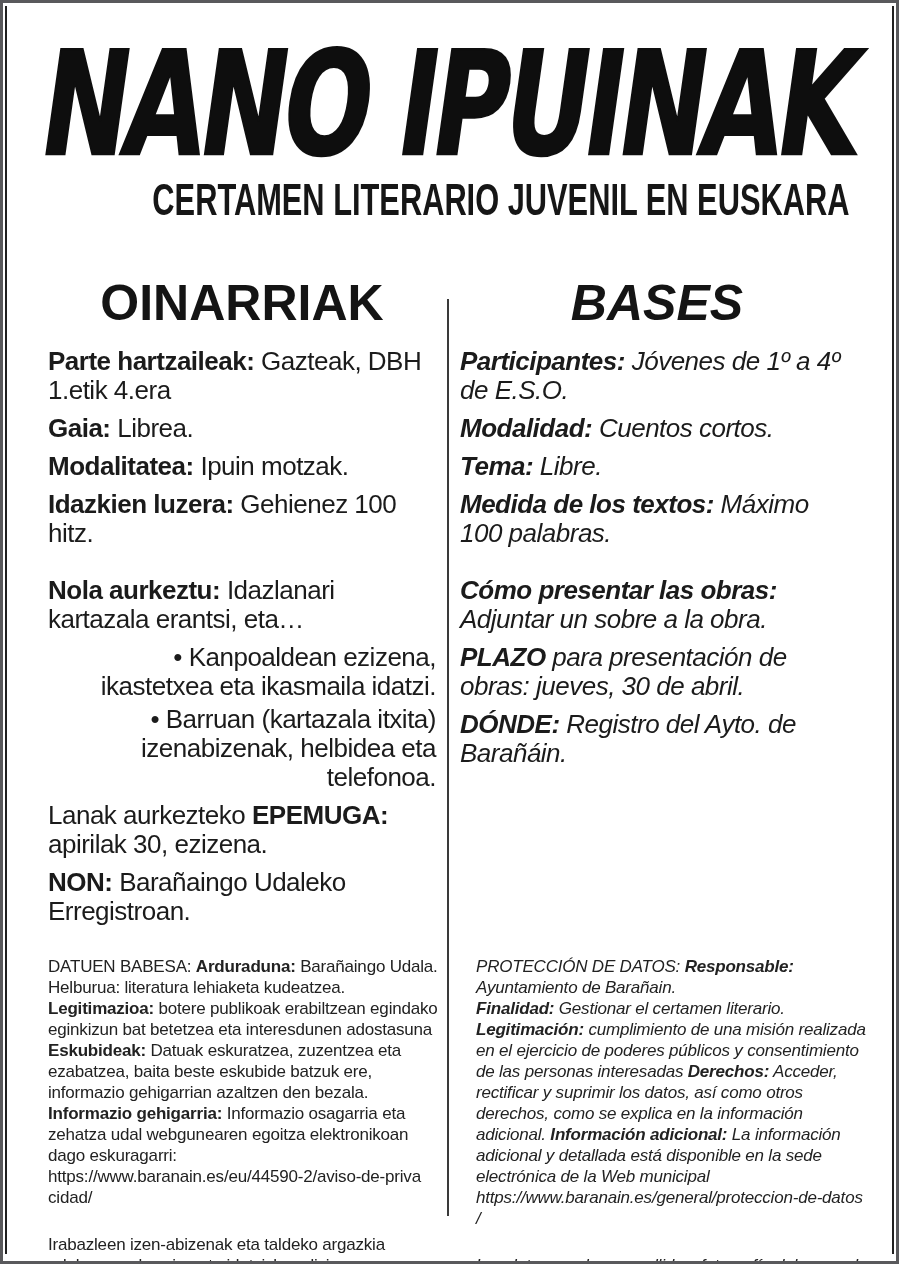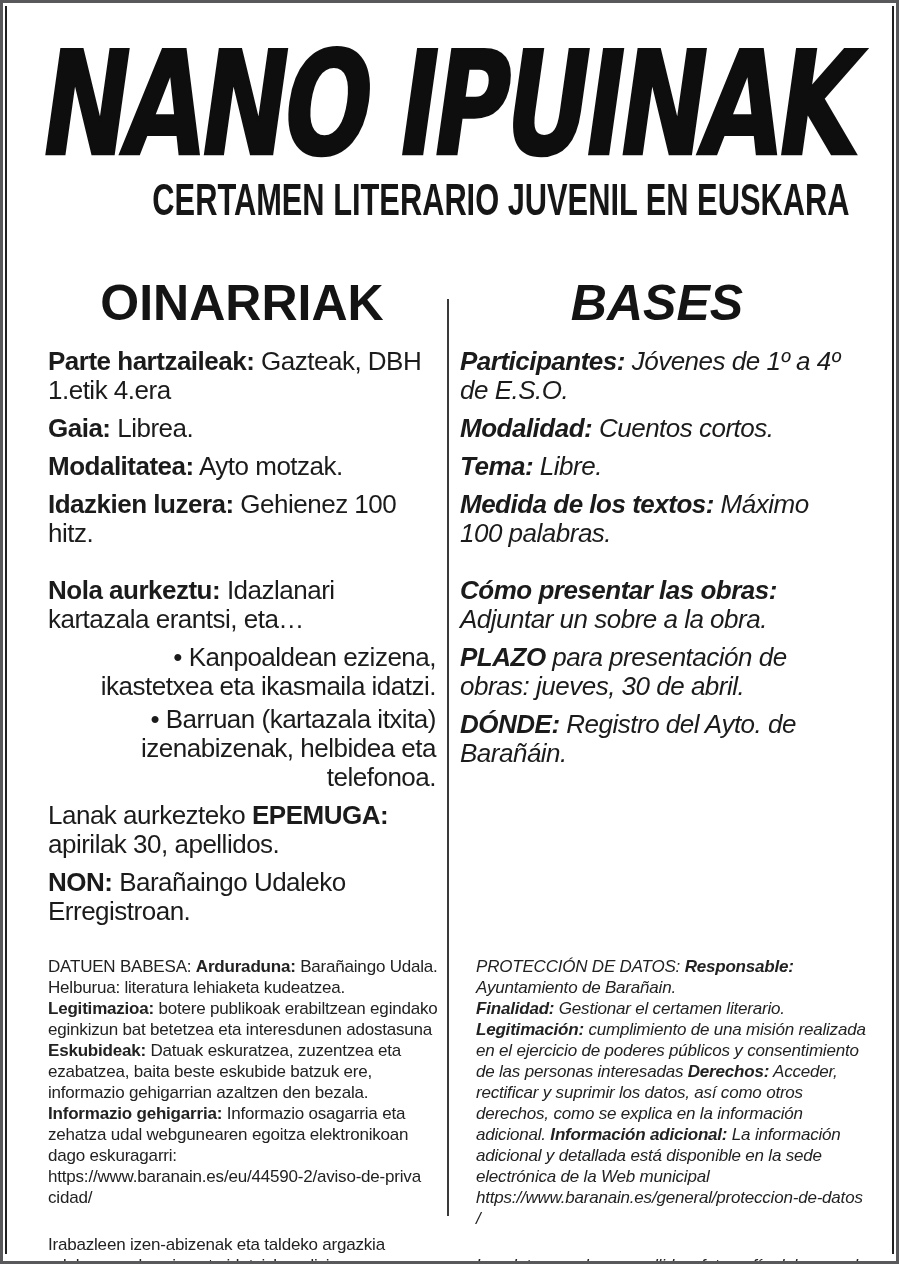--- a/index.html
+++ b/index.html
@@ -93,31 +93,31 @@
   </div>
   <div class="subtitle-wrap">
     <span class="subtitle">CERTAMEN LITERARIO JUVENIL EN EUSKARA</span>
   </div>
 
   <div class="col col-left">
     <h2>OINARRIAK</h2>
 
     <p class="item"><b>Parte hartzaileak:</b><span> Gazteak, DBH 1.etik 4.era</span></p>
     <p class="item"><b>Gaia:</b><span> Librea.</span></p>
-    <p class="item"><b>Modalitatea:</b><span> Ayto motzak.</span></p>
+    <p class="item"><b>Modalitatea:</b><span> Ipuin motzak.</span></p>
     <p class="item"><b>Idazkien luzera:</b><span> Gehienez 100 hitz.</span></p>
 
     <p class="item section-gap"><b>Nola aurkeztu:</b><span> Idazlanari kartazala erantsi, eta…</span></p>
 
     <div class="bullets">
       <p class="bullet"><span class="dot-text">Kanpoaldean ezizena, ikastetxea eta ikasmaila idatzi.</span></p>
       <p class="bullet"><span class="dot-text">Barruan (kartazala itxita) izenabizenak, helbidea eta telefonoa.</span></p>
     </div>
 
-    <p class="item gap-sm"><span>Lanak aurkezteko </span><b>EPEMUGA:</b><span> apirilak 30, apellidos.</span></p>
+    <p class="item gap-sm"><span>Lanak aurkezteko </span><b>EPEMUGA:</b><span> apirilak 30, ezizena.</span></p>
     <p class="item"><b>NON:</b><span> Barañaingo Udaleko Erregistroan.</span></p>
   </div>
 
   <div class="divider"></div>
 
   <div class="col col-right">
     <h2>BASES</h2>
 
     <p class="item"><b>Participantes:</b><span> Jóvenes de 1º a 4º de E.S.O.</span></p>
     <p class="item"><b>Modalidad:</b><span> Cuentos cortos.</span></p>

